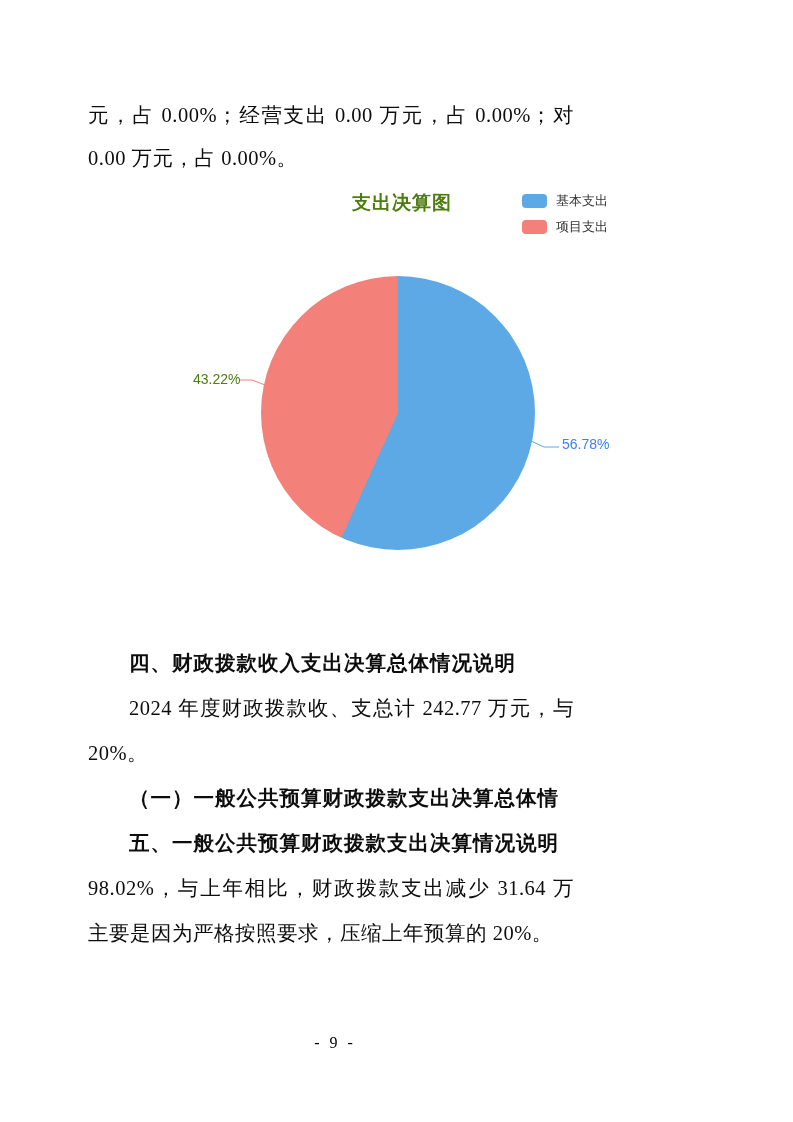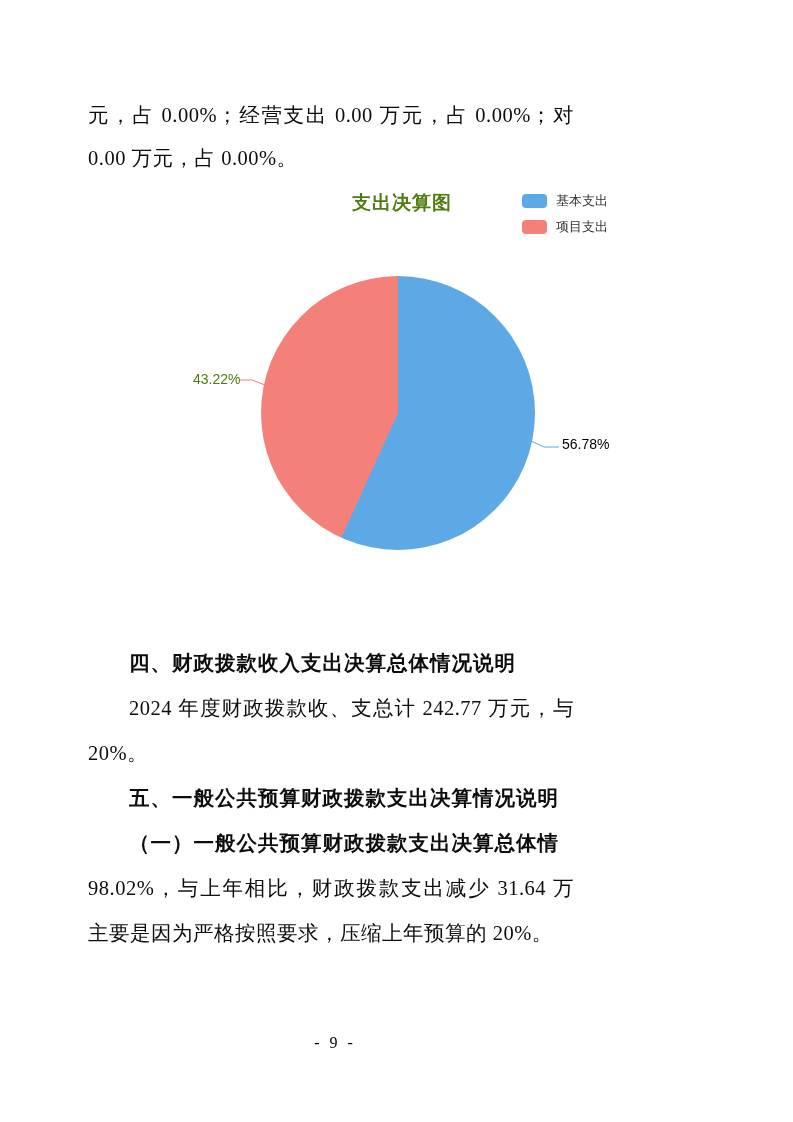--- a/index.html
+++ b/index.html
@@ -88,28 +88,28 @@
     </div>
 
     <div class="pie" style="background: conic-gradient(rgb(93, 169, 229) 0deg, rgb(93, 169, 229) 204.408deg, rgb(244, 128, 122) 204.408deg, rgb(244, 128, 122) 360deg);"></div>
 
     <svg class="leader-svg" width="793" height="1122">
       <polyline points="249,385 236,380 224,380" fill="none" stroke-width="1" stroke="#F4807A"></polyline>
       <polyline points="515,441 528,447 543,447" fill="none" stroke-width="1" stroke="#5DA9E5"></polyline>
     </svg>
 
     <div class="pie-label l-project" style="color: #4d7c0f;">43.22%</div>
-    <div class="pie-label l-basic" style="color: #000000;">56.78%</div>
+    <div class="pie-label l-basic" style="color: #3b82f6;">56.78%</div>
   </div>
 
   <div class="textblock body-block">
     <div class="tline bold indent">四、财政拨款收入支出决算总体情况说明</div>
     <div class="tline indent fill">2024 年度财政拨款收、支总计 242.77 万元，与上年相比，减少</div>
     <div class="tline">20%。</div>
+    <div class="tline bold indent">（一）一般公共预算财政拨款支出决算总体情况</div>
     <div class="tline bold indent">五、一般公共预算财政拨款支出决算情况说明</div>
-    <div class="tline bold indent">（一）一般公共预算财政拨款支出决算总体情况</div>
     <div class="tline fill">98.02%，与上年相比，财政拨款支出减少 31.64 万元，下降 7.78%。</div>
     <div class="tline">主要是因为严格按照要求，压缩上年预算的 20%。</div>
   </div>
 
   <div class="page-number">- 9 -</div>
 
 </div>
 
 </body></html>

